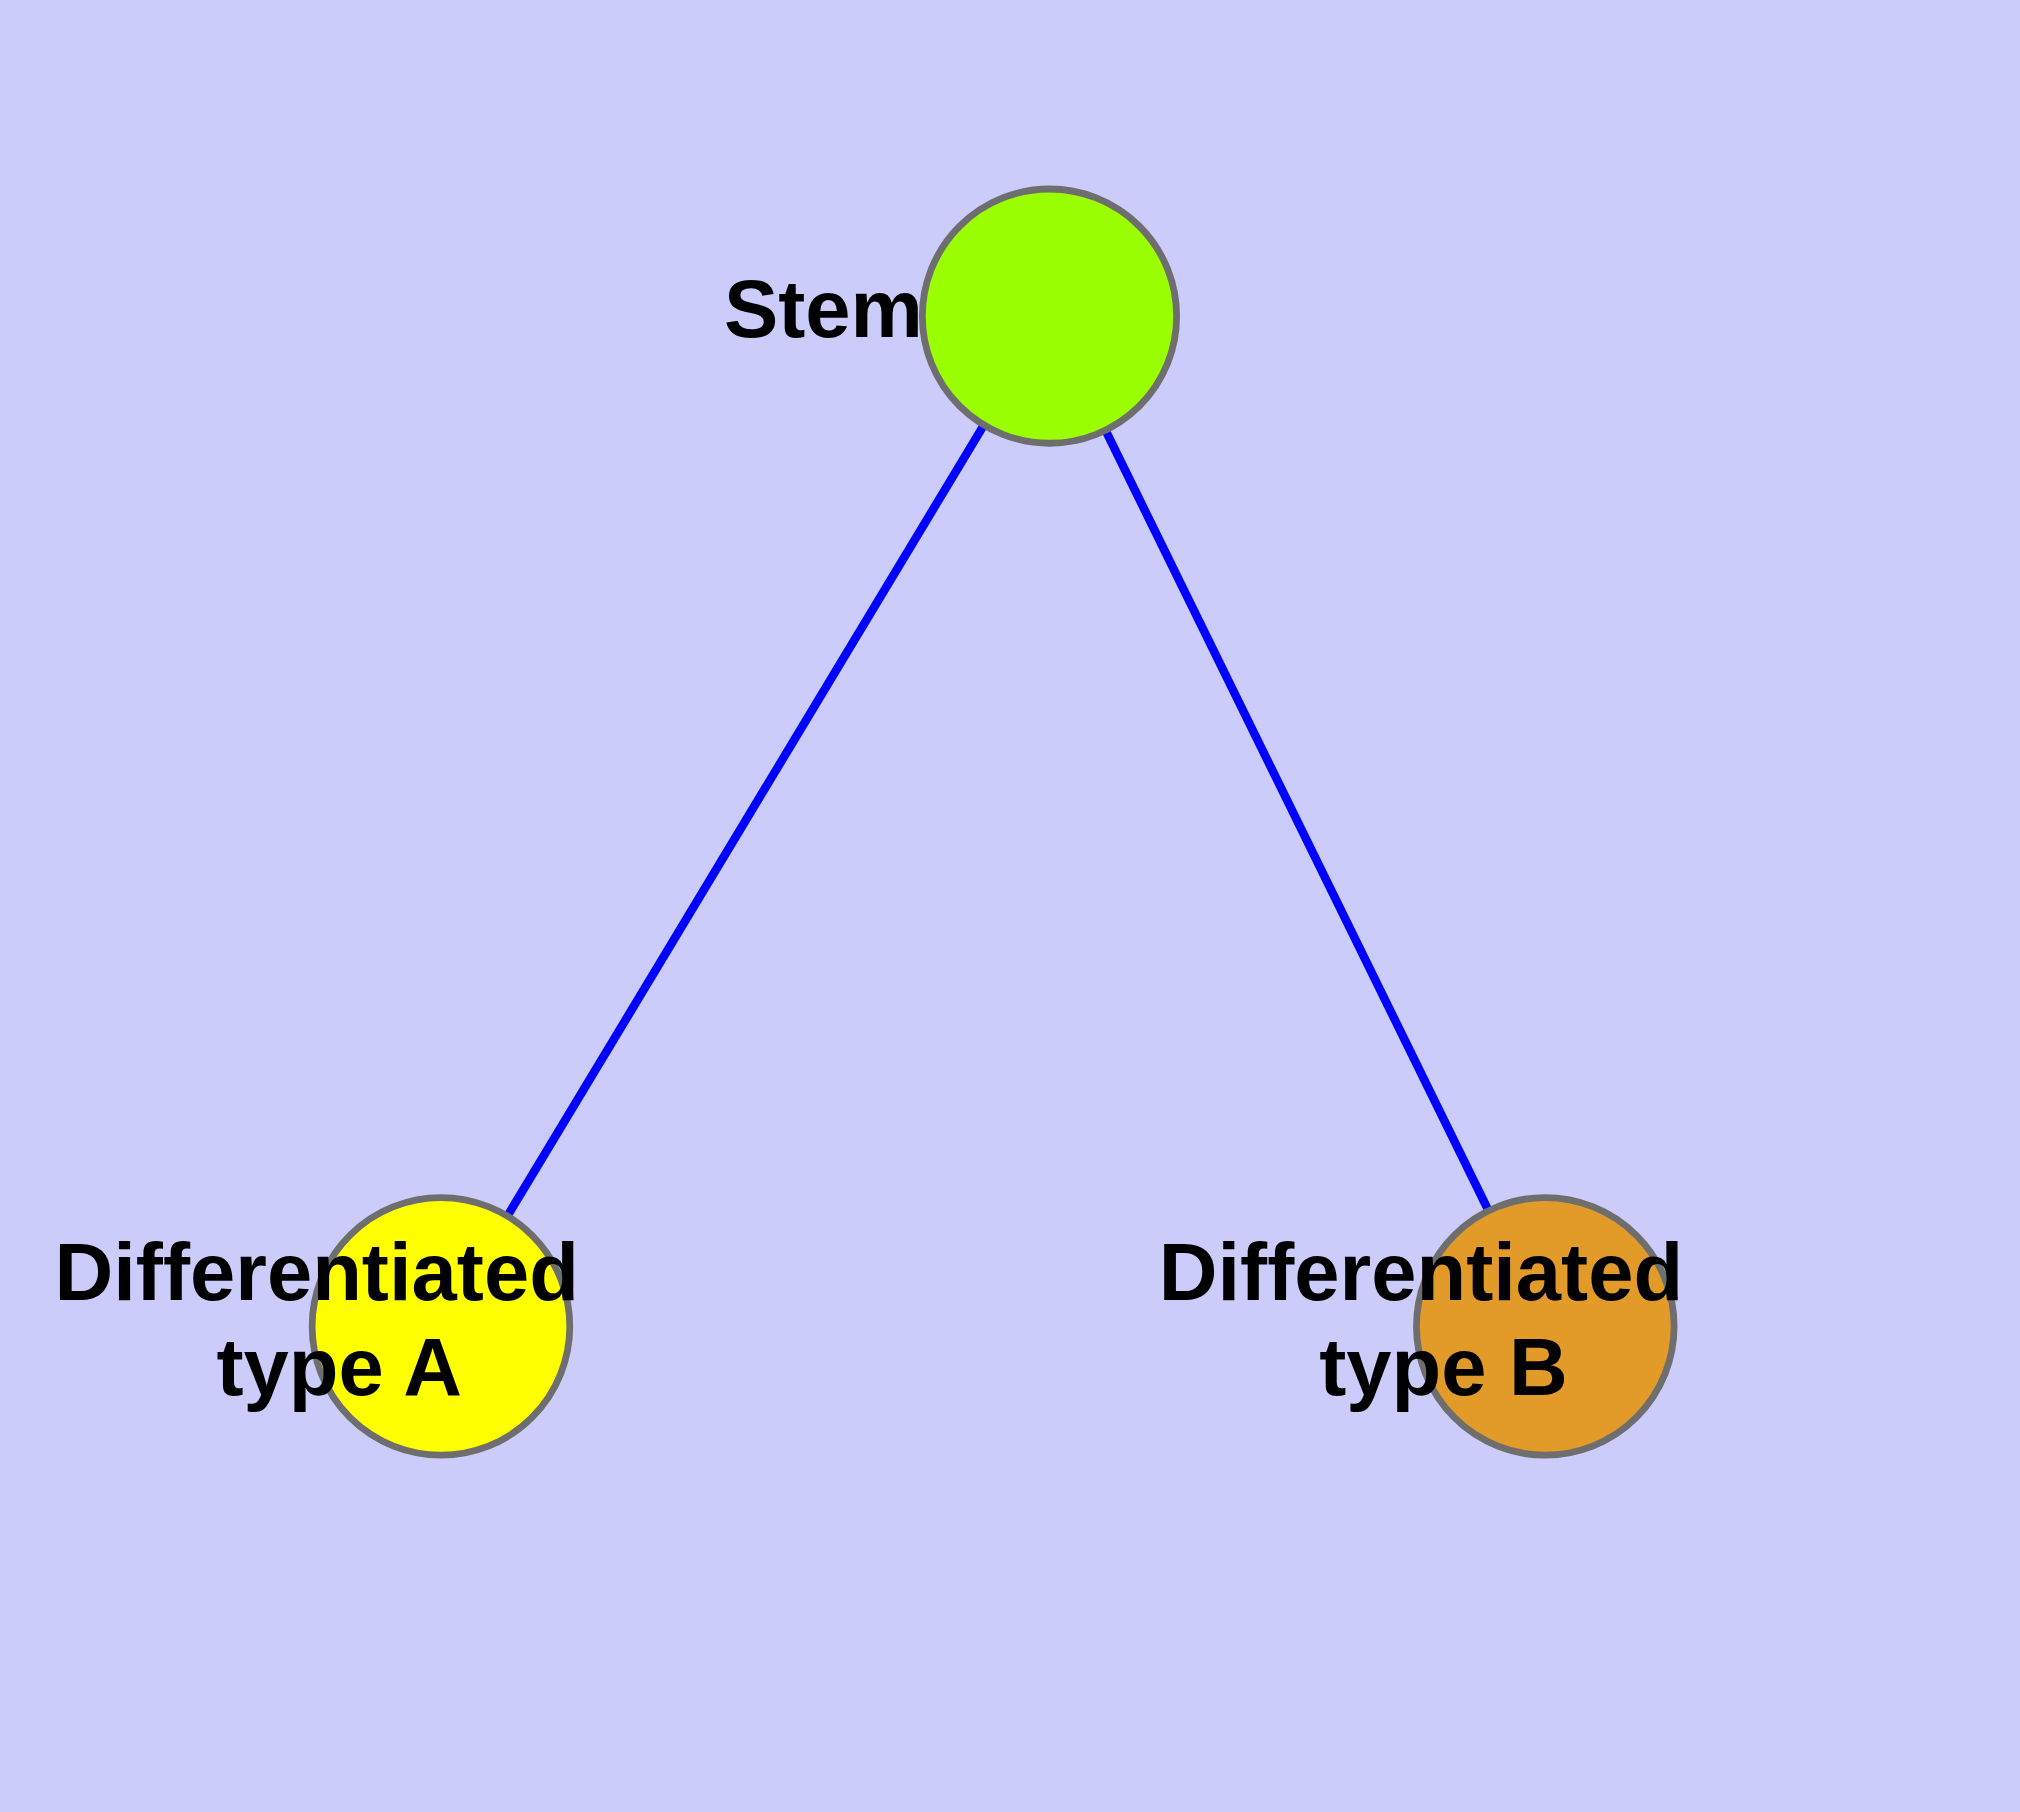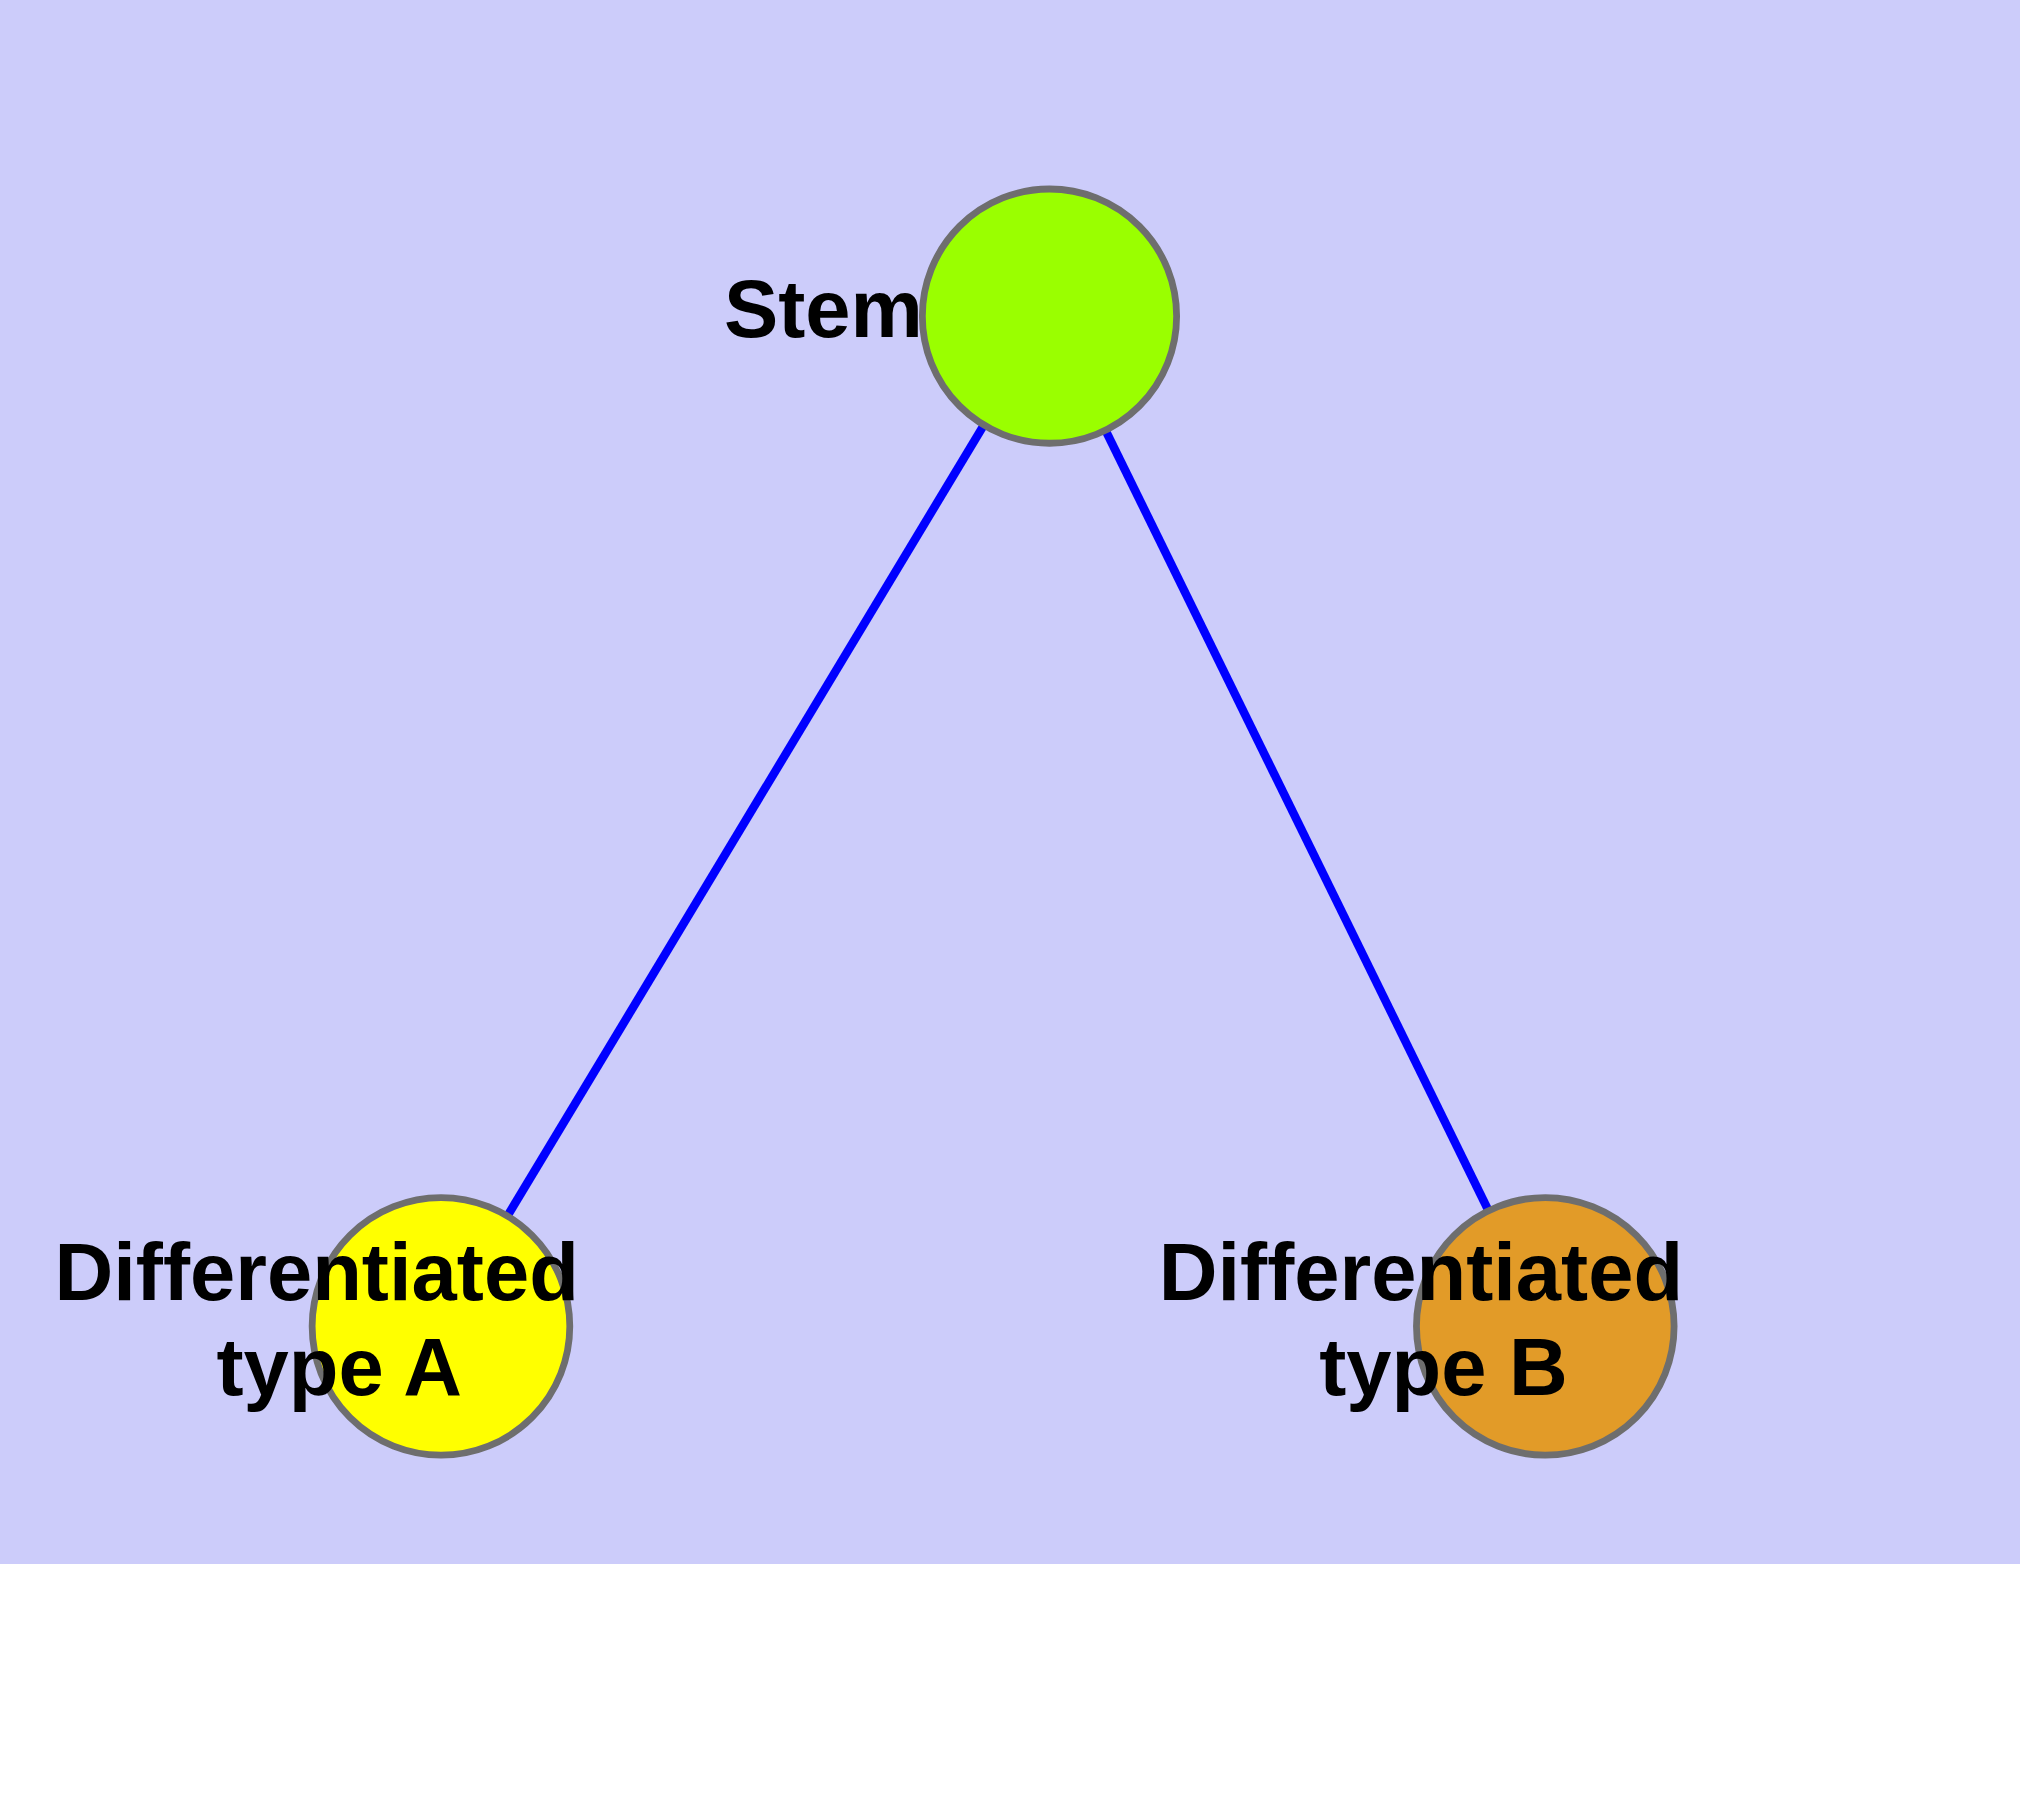--- a/index.html
+++ b/index.html
@@ -27,21 +27,21 @@
     font-weight: bold;
     fill: #000000;
     text-anchor: middle;
     dominant-baseline: middle;
     white-space: pre;
   }
 </style>
 </head>
 <body>
 
-<div id="canvas" style="width: 2021px; height: 1564px; background: rgb(204, 204, 250);">
+<div id="canvas" style="width: 2021px; height: 1812px; background: rgb(204, 204, 250);">
   <svg id="graph-svg" viewBox="0 0 2384 2138" xmlns="http://www.w3.org/2000/svg" width="2021" height="1812">
 
     <rect id="bg-rect" x="0" y="0" width="2384" height="2138" fill="#ccccfa"></rect>
 
     <g id="edges-layer">
       <line id="edge-0" x1="1238" y1="373" x2="520" y2="1565" stroke="#0000ff" stroke-width="10" stroke-linecap="butt"></line>
       <line id="edge-1" x1="1238" y1="373" x2="1823" y2="1565" stroke="#0000ff" stroke-width="10" stroke-linecap="butt"></line>
     </g>
 
     <g id="nodes-layer">

